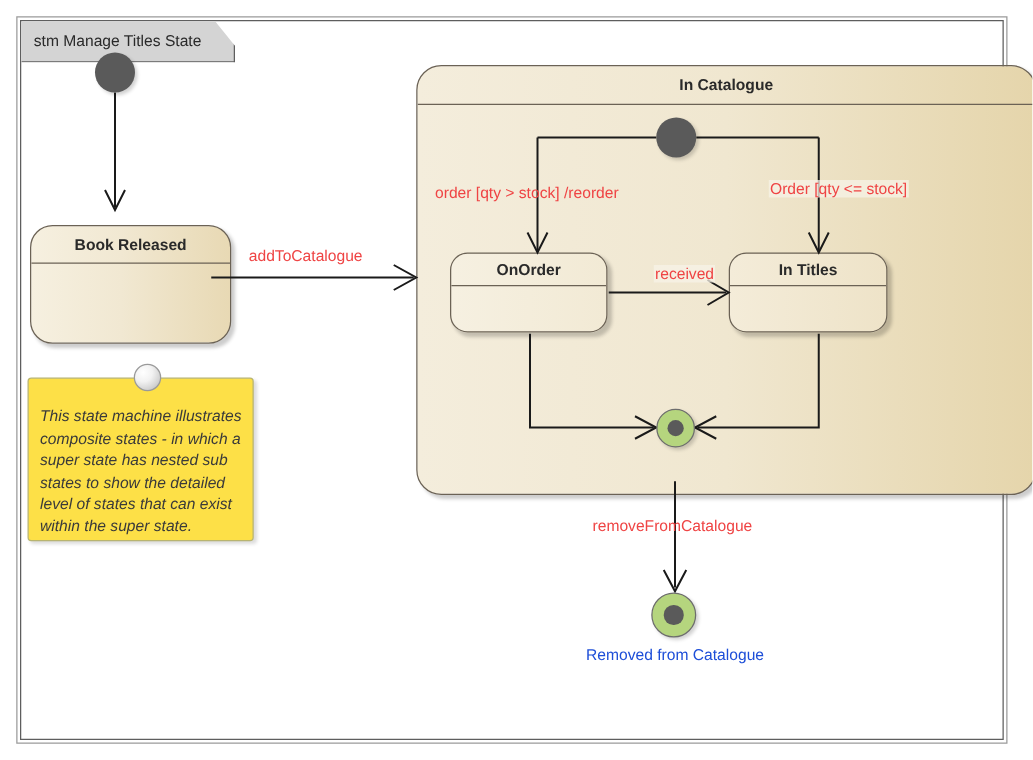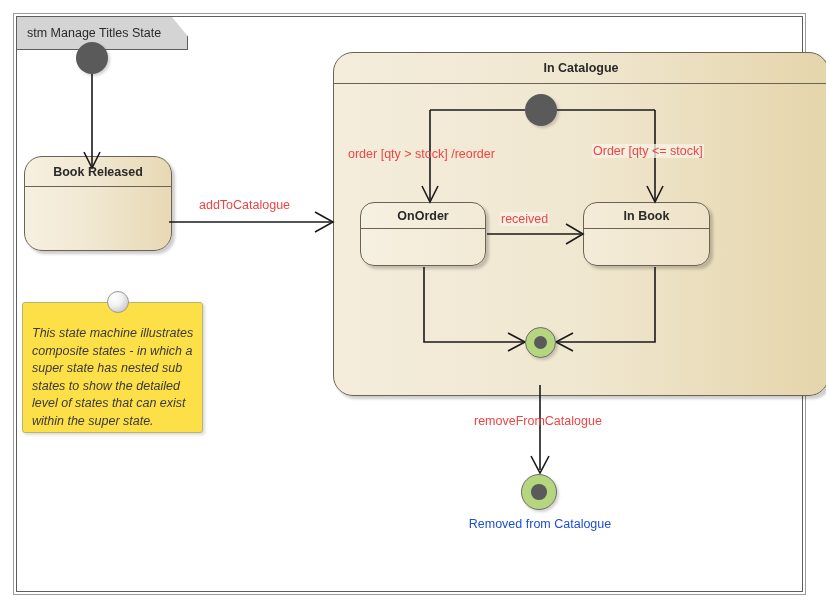--- a/index.html
+++ b/index.html
@@ -84,22 +84,22 @@
     color: #2a2a2a;
     box-sizing: border-box;
   }
   .state-divider {
     height: 0;
     border-top: 1.3px solid #6b6255;
   }
   
   #state-book-released {
     left: 24px;
-    top: 156px;
-    width: 148px;
+    top: 180px;
+    width: 161px;
     height: 95px;
     background: linear-gradient(to right, #f6f0e0 0%, #f1e8d2 45%, #e8d9b4 100%);
   }
   #state-book-released .state-title {
     padding-top: 8px;
     height: 29px;
   }
   
   #state-in-catalogue {
     left: 333px;
@@ -190,20 +190,21 @@
   
   .edge-label {
     position: absolute;
     font-size: 12.5px;
     color: #ef4444;
     white-space: nowrap;
   }
   .edge-label.tinted {
     background: rgba(247,243,231,0.75);
     padding: 0 1px;
+    margin-left: 23px;
   }
   #label-add-to-catalogue { left: 199px; top: 198px; }
   #label-order-reorder    { left: 348px; top: 147px; }
   #label-order-lte        { left: 592px; top: 144px; }
   #label-received         { left: 500px; top: 212px; }
   #label-remove-from-catalogue { left: 474px; top: 414px; }
   
   #caption-removed {
     position: absolute;
     left: 380px;
@@ -269,21 +270,21 @@
     <div class="state-title">Book Released</div>
     <div class="state-divider"></div>
   </div>
 
   <div class="state-box" id="state-onorder">
     <div class="state-title">OnOrder</div>
     <div class="state-divider"></div>
   </div>
 
   <div class="state-box" id="state-instock">
-    <div class="state-title">In Book</div>
+    <div class="state-title">In Titles</div>
     <div class="state-divider"></div>
   </div>
 
   <svg id="wires" viewBox="0 0 826 608">
     <g stroke="#1a1a1a" stroke-width="1.6" fill="none">
 
       <line x1="92" y1="74" x2="92" y2="166"></line>
       <polyline points="84,152 92,168 100,152"></polyline>
 
       <line x1="169" y1="222" x2="331" y2="222"></line>

